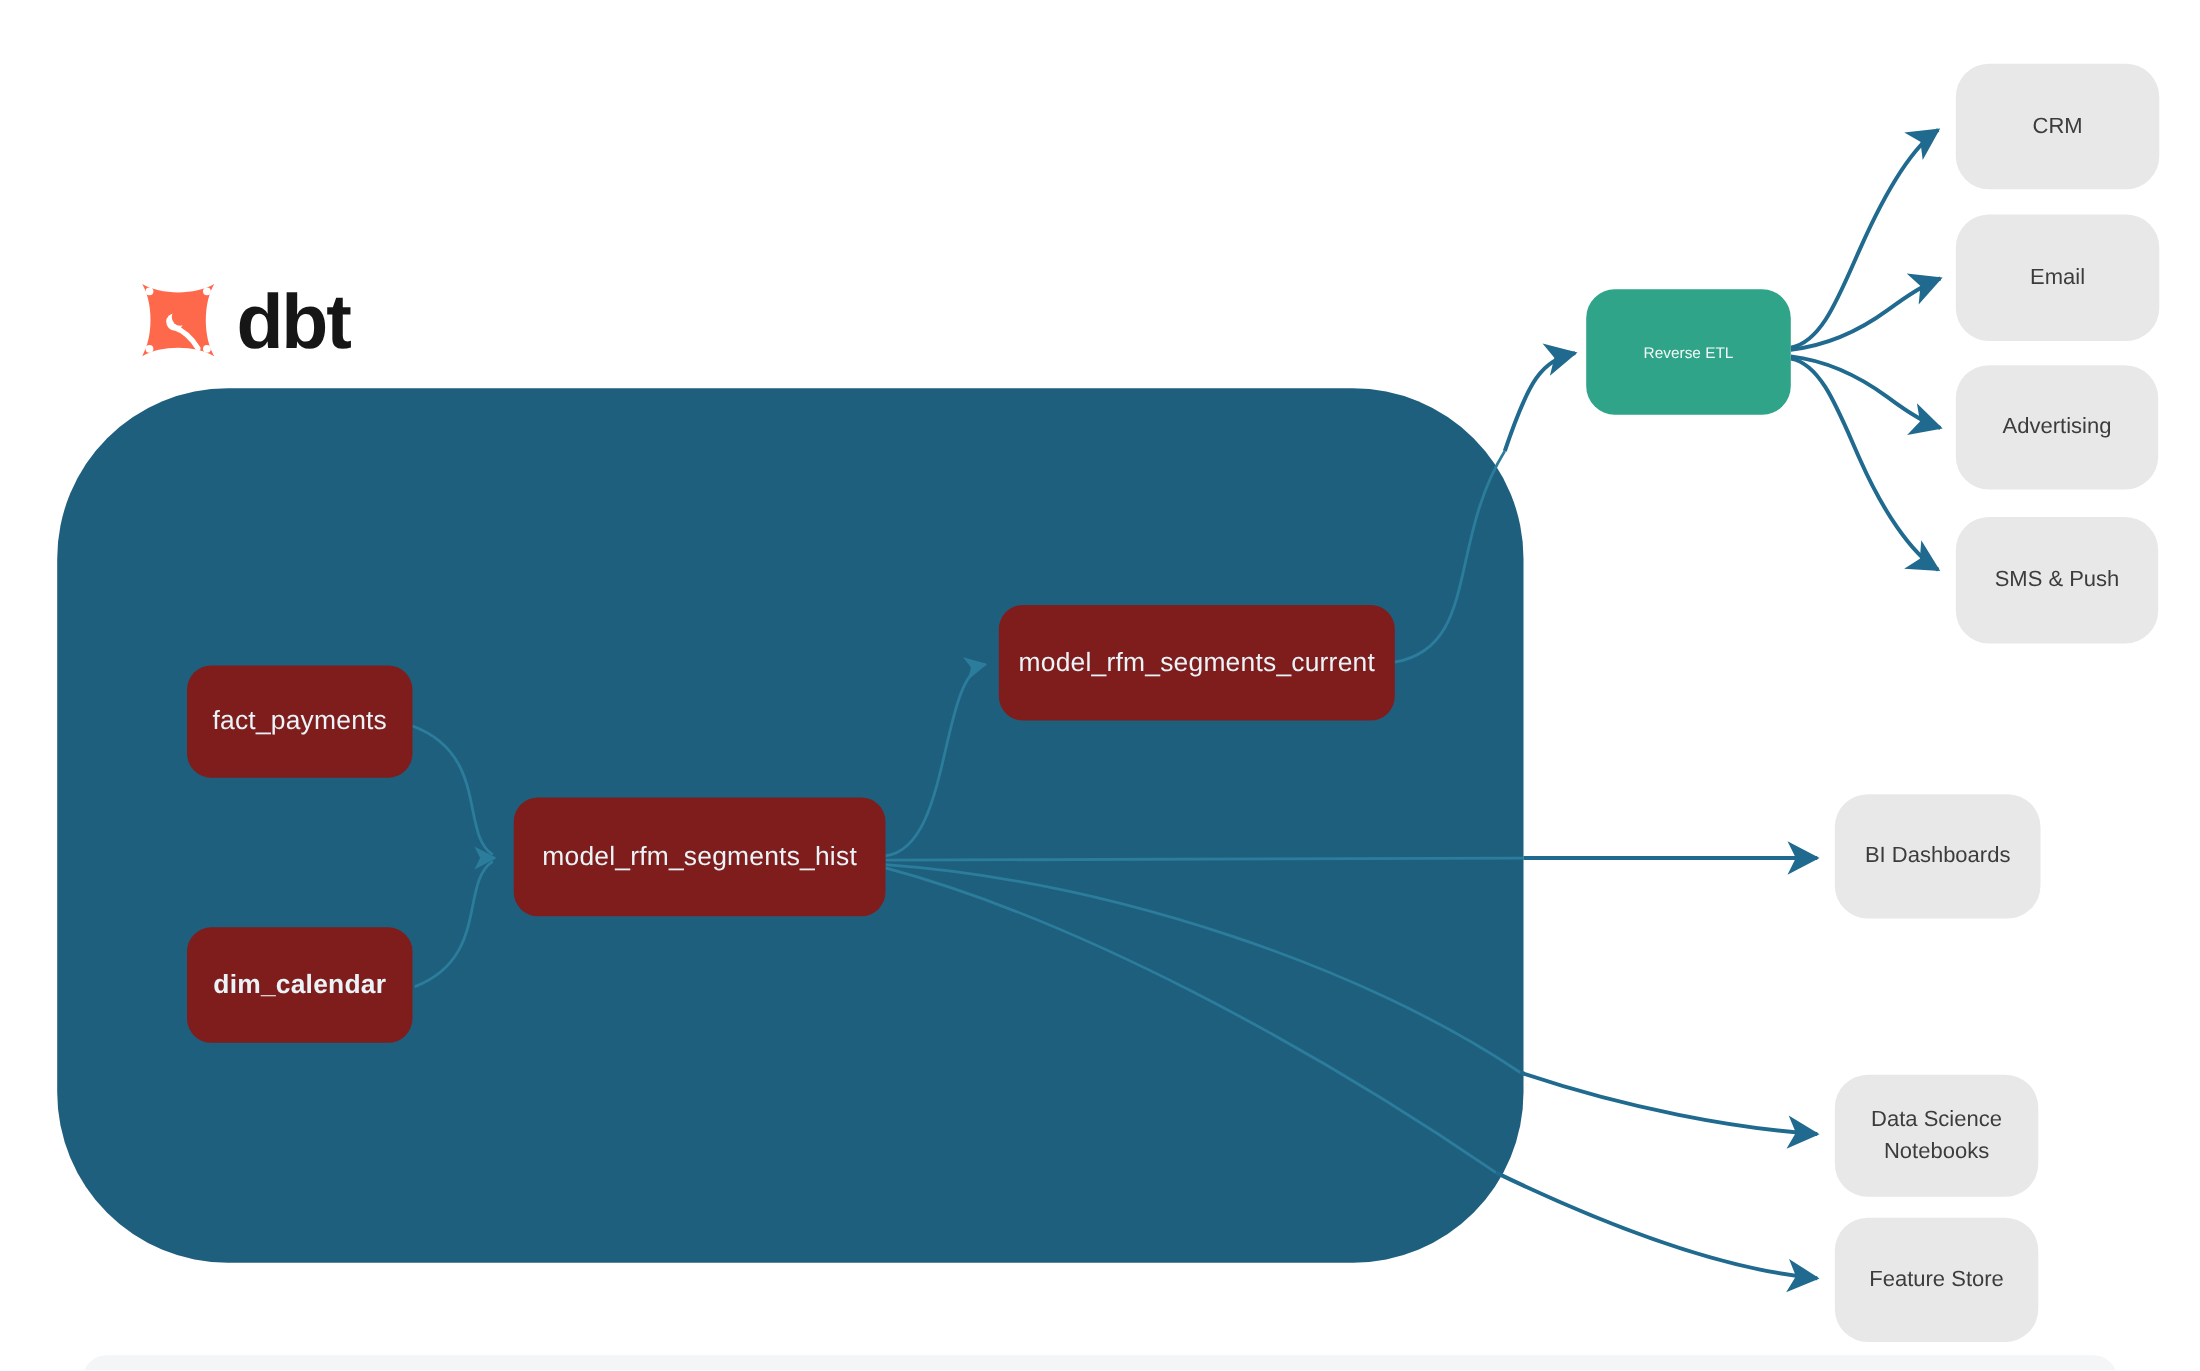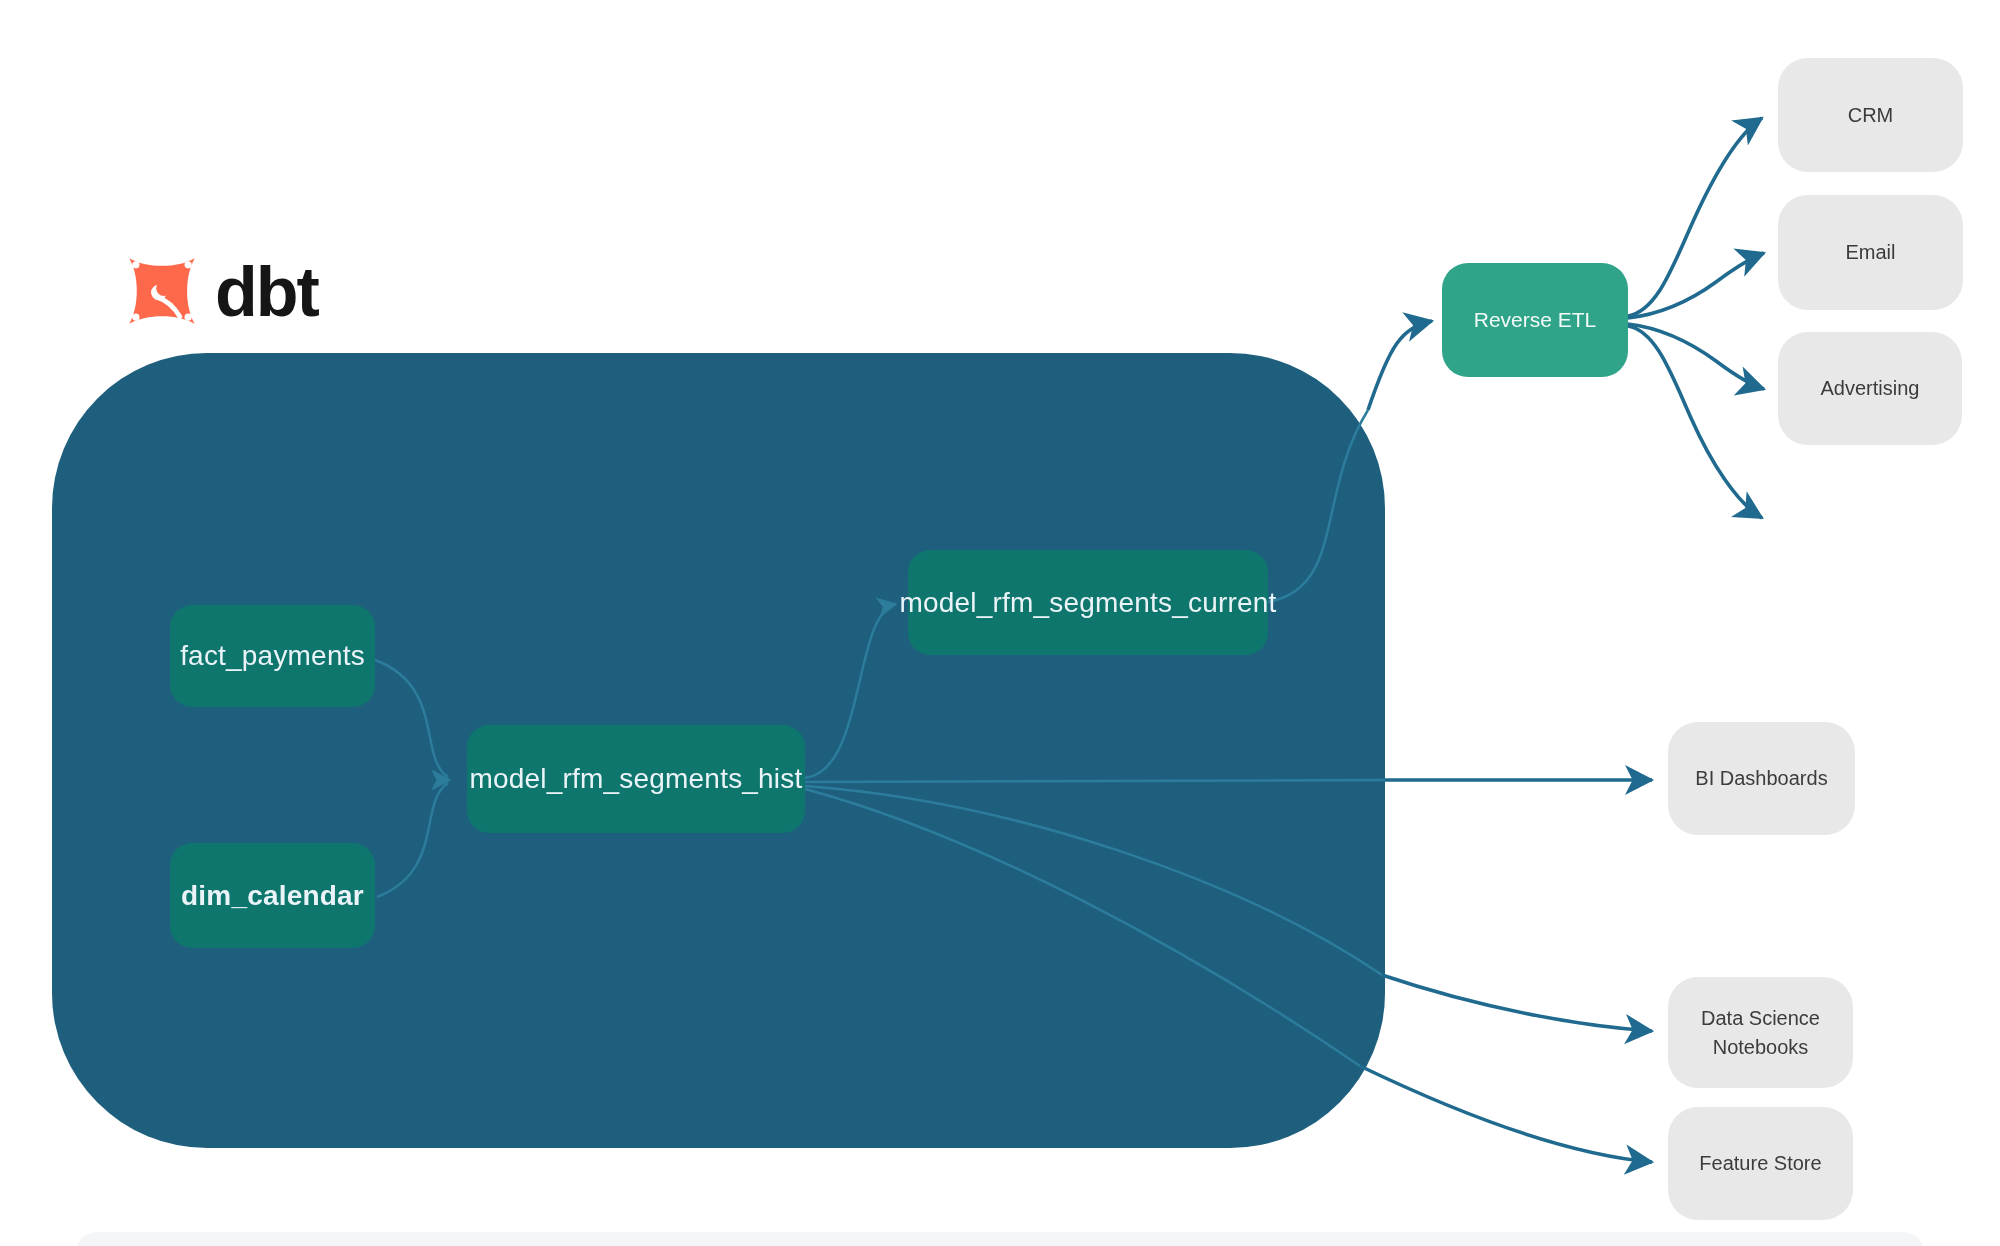--- a/index.html
+++ b/index.html
@@ -18,25 +18,25 @@
     background:#f4f5f6;border-radius:22px 22px 0 0;z-index:1;
   }
   
   svg.edges{position:absolute;left:0;top:0;z-index:2;}
   
   .node{
     position:absolute;display:flex;align-items:center;justify-content:center;
     text-align:center;z-index:3;box-sizing:border-box;
   }
   .model{
-    background:#0f766e;color:#EAF4F8;border-radius:22px;
-    font-size:28px;letter-spacing:.2px;
+    background:#7f1d1d;color:#EAF4F8;border-radius:22px;
+    font-size:24px;letter-spacing:.2px;
   }
   .etl{
-    background:#2FA489;color:#F2FAF7;border-radius:26px;font-size:21px;
+    background:#2FA489;color:#F2FAF7;border-radius:26px;font-size:14px;
   }
   .dest{
     background:#E8E8E9;color:#3C3C3C;border-radius:30px;font-size:20px;
     line-height:1.45;padding:12px 24px;
   }
   
   .logo{
     position:absolute;left:123px;top:252px;display:flex;align-items:flex-end;
     gap:14px;z-index:3;
   }
@@ -127,20 +127,23 @@
   </div>
 
   <div class="node dest" style="left:1778px;top:195px;width:185px;height:115px;">
     <span>Email</span>
   </div>
 
   <div class="node dest" style="left:1778px;top:332px;width:184px;height:113px;">
     <span>Advertising</span>
   </div>
 
+  <div class="node dest" style="left:1778px;top:470px;width:184px;height:115px;">
+    <span>SMS &amp; Push</span>
+  </div>
 
   <div class="node dest" style="left:1668px;top:722px;width:187px;height:113px;">
     <span>BI Dashboards</span>
   </div>
 
   <div class="node dest" style="left:1668px;top:977px;width:185px;height:111px;">
     <span>Data Science Notebooks</span>
   </div>
 
   <div class="node dest" style="left:1668px;top:1107px;width:185px;height:113px;justify-content:center;">

